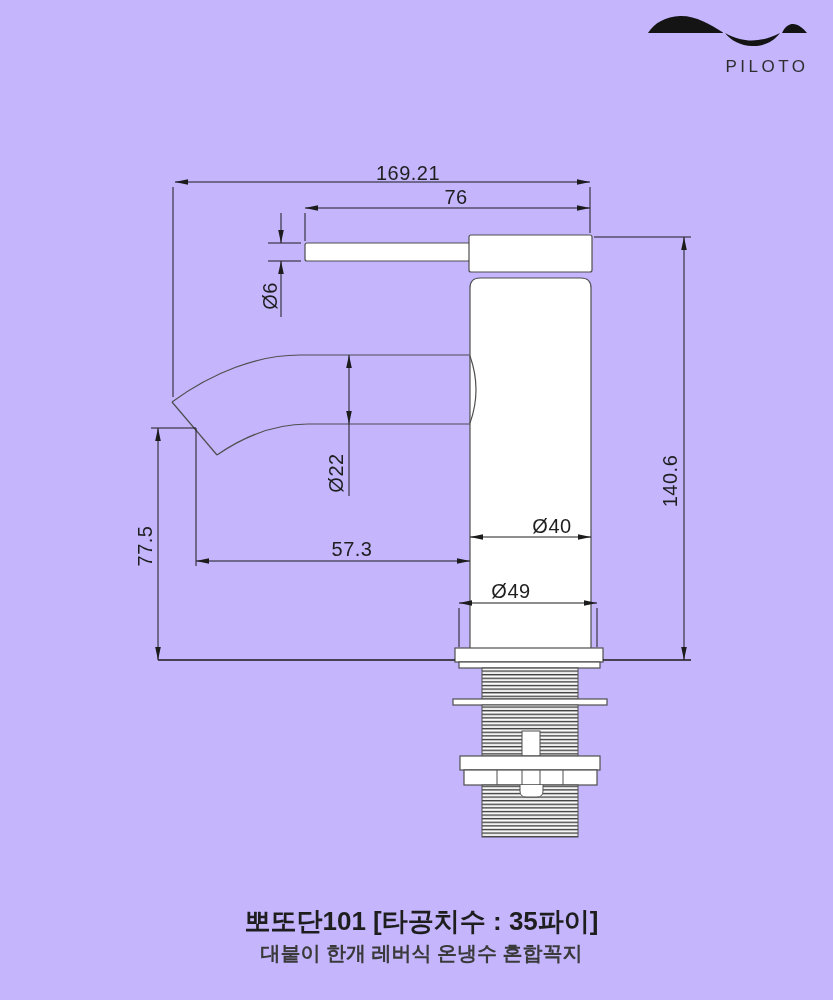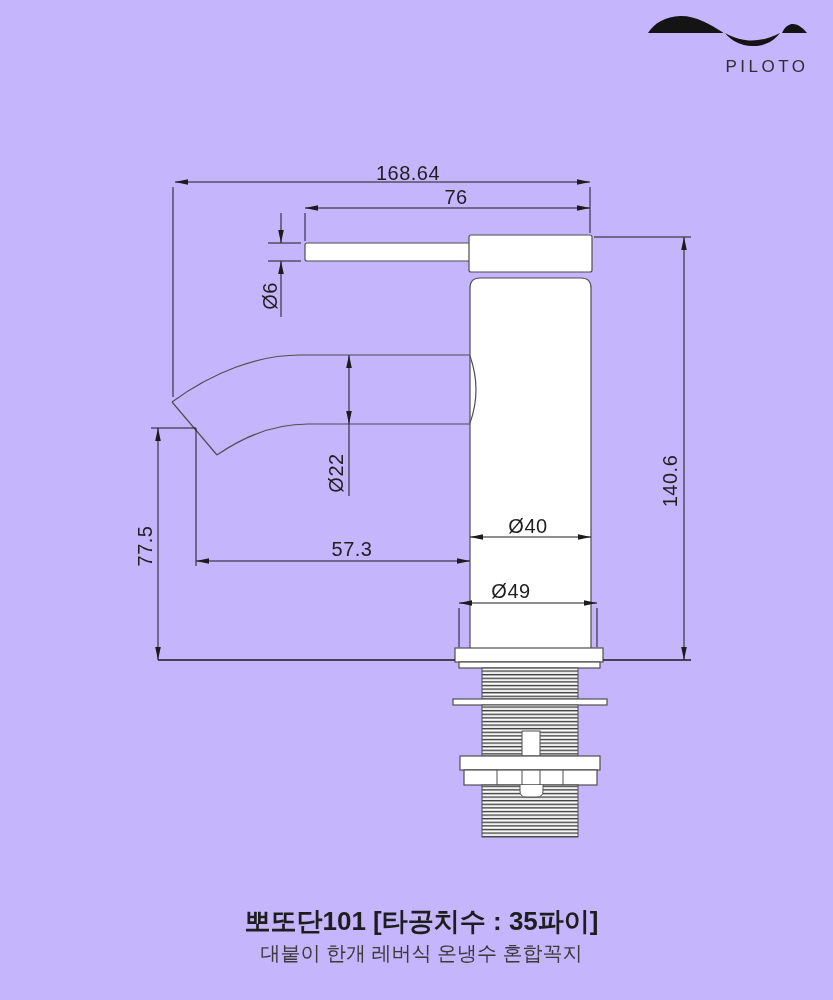--- a/index.html
+++ b/index.html
@@ -8,21 +8,21 @@
   .drawing{position:absolute;left:0;top:0;}
   .dim{position:absolute;transform:translate(-50%,-50%);font-size:20px;color:#1f1f1f;
        white-space:nowrap;letter-spacing:0.5px;}
   .dim.rot{transform:translate(-50%,-50%) rotate(-90deg);}
   .logo{position:absolute;left:640px;top:12px;width:170px;height:66px;}
   .logo svg{position:absolute;left:0;top:0;}
   .brand{position:absolute;left:84px;top:45px;width:86px;text-align:center;
          font-size:17px;font-weight:500;letter-spacing:3.5px;color:#2e2e2e;}
   .caption{position:absolute;left:0;top:903px;width:833px;text-align:center;color:#1e1e1e;}
   .caption .t1{font-size:26px;font-weight:700;line-height:36px;margin-left:10px;}
-  .caption .t2{font-size:20px;font-weight:400;color:#3a3a3a;line-height:28px;padding-left:10px;}
+  .caption .t2{font-size:20px;font-weight:700;color:#3a3a3a;line-height:28px;padding-left:10px;}
 </style>
 </head>
 <body>
 
 <div class="canvas">
 
   <div class="logo">
     <svg width="170" height="42" viewBox="0 0 170 42">
       <path d="M8,21 C14,11 26,4.5 40,4 C55,3.5 70,12 83,20.5 L83,21 Z" fill="#141414"></path>
       <path d="M85,21 C95,26.5 103,28.5 112,28.5 C121,28.5 130,26 140,21 C133,30.5 122,34.5 112,34 C101,33.5 91,29 85,21 Z" fill="#141414"></path>
@@ -113,27 +113,27 @@
       <polygon points="470,561 457,558.2 457,563.8"></polygon>
       <polygon points="470,537 483,534.2 483,539.8"></polygon>
       <polygon points="591,537 578,534.2 578,539.8"></polygon>
       <polygon points="459,603 472,600.2 472,605.8"></polygon>
       <polygon points="597,603 584,600.2 584,605.8"></polygon>
       <polygon points="684,237 681.2,250 686.8,250"></polygon>
       <polygon points="684,660 681.2,647 686.8,647"></polygon>
     </g>
   </svg>
 
-  <div class="dim" style="left:408px;top:173px">168.64</div>
+  <div class="dim" style="left:408px;top:173px">169.21</div>
   <div class="dim" style="left:456px;top:197px">76</div>
   <div class="dim rot" style="left:270px;top:296px">Ø6</div>
   <div class="dim rot" style="left:336px;top:473px">Ø22</div>
   <div class="dim rot" style="left:145px;top:546px">77.5</div>
   <div class="dim" style="left:352px;top:549px">57.3</div>
-  <div class="dim" style="left:528px;top:526px">Ø40</div>
+  <div class="dim" style="left:552px;top:526px">Ø40</div>
   <div class="dim" style="left:511px;top:591px">Ø49</div>
   <div class="dim rot" style="left:670px;top:481px">140.6</div>
 
   <div class="caption">
     <div class="t1">뽀또단101 [타공치수 : 35파이]</div>
     <div class="t2">대붙이 한개 레버식 온냉수 혼합꼭지</div>
   </div>
 
 </div>
 

